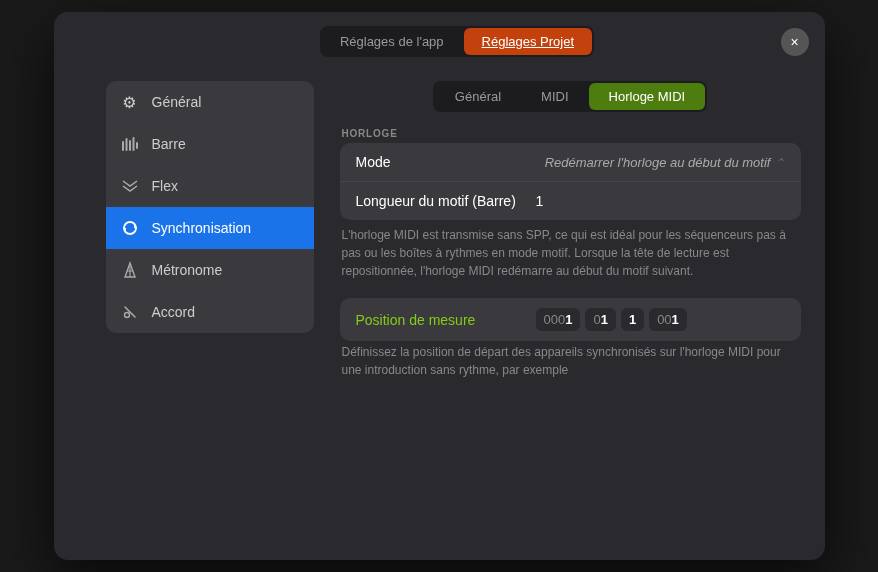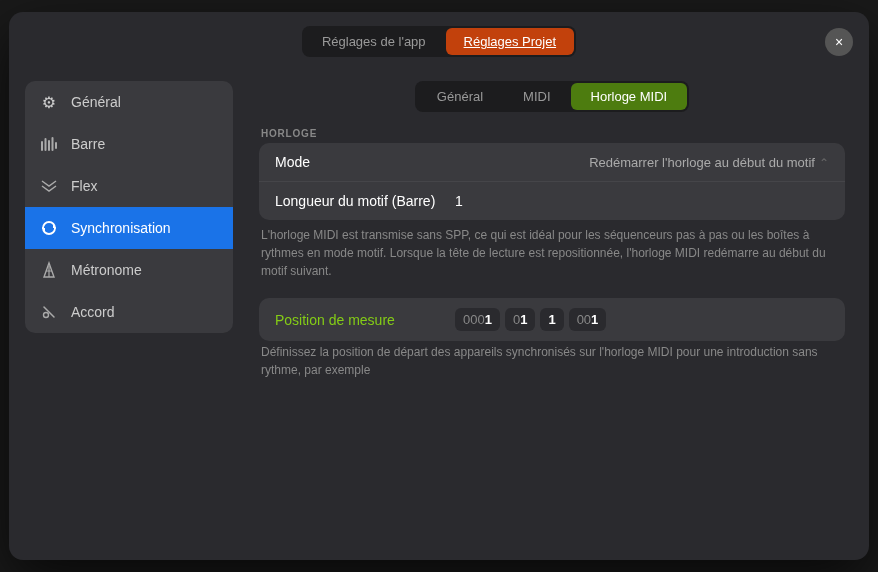--- a/index.html
+++ b/index.html
@@ -9,27 +9,28 @@
       width: 878px;
       height: 572px;
       overflow: hidden;
       display: flex;
       align-items: center;
       justify-content: center;
     }
     .modal {
       background: #2a2a2e;
       border-radius: 14px;
-      width: 860px;
+      width: 771px;
       height: 548px;
       display: flex;
       flex-direction: column;
       position: relative;
       overflow: hidden;
       box-shadow: 0 20px 60px rgba(0,0,0,0.7);
+      padding-left: 36px;
     }
     .modal-header {
       display: flex;
       align-items: center;
       justify-content: center;
       padding: 14px 20px;
       position: relative;
       flex-shrink: 0;
     }
     .tab-switcher {
@@ -173,20 +174,21 @@
     }
     .card-row-value {
       flex: 1;
       font-size: 13px;
       color: #aaa;
       text-align: right;
       display: flex;
       align-items: flex-end;
       justify-content: flex-end;
       gap: 4px;
+      font-style: italic;
     }
     .card-row-value .stepper-icon {
       color: #666;
       font-size: 12px;
     }
     .card-row-number {
       font-size: 14px;
       color: #fff;
       font-weight: 500;
     }

